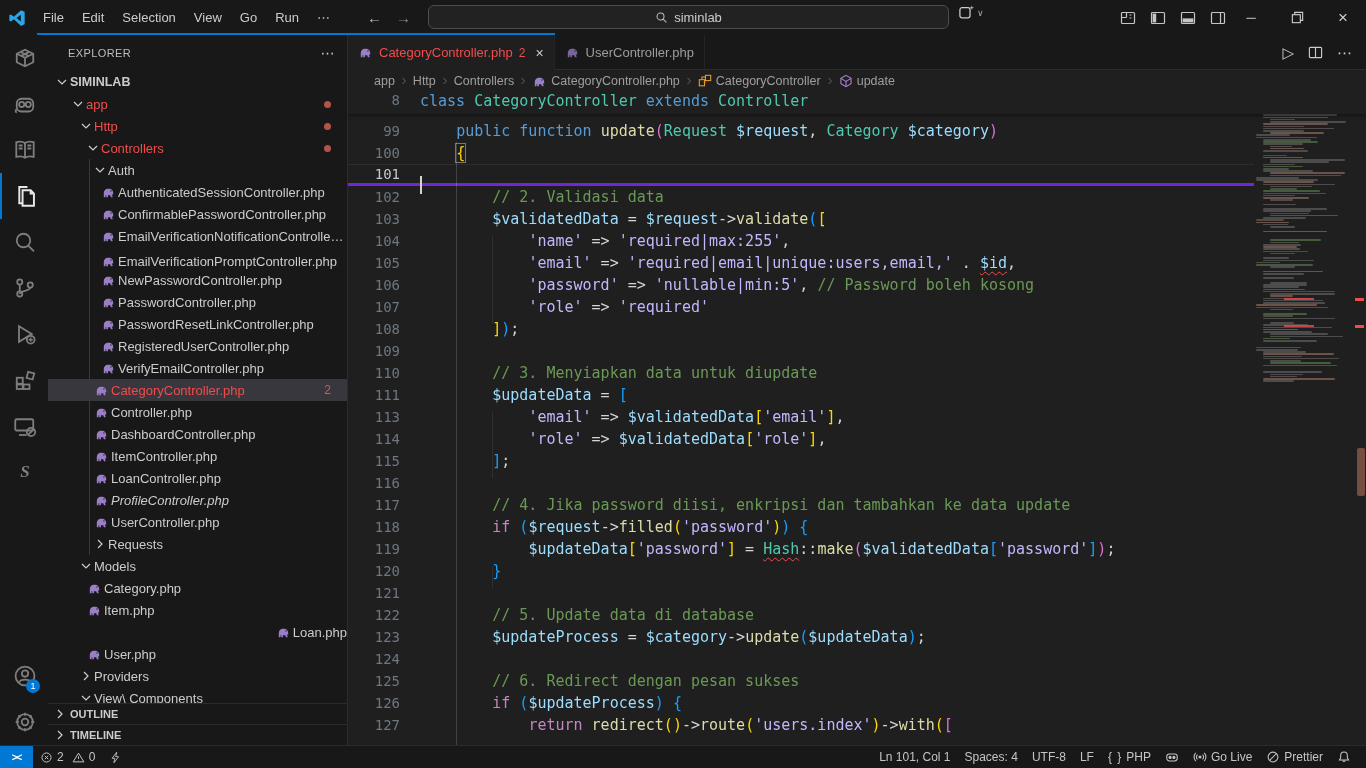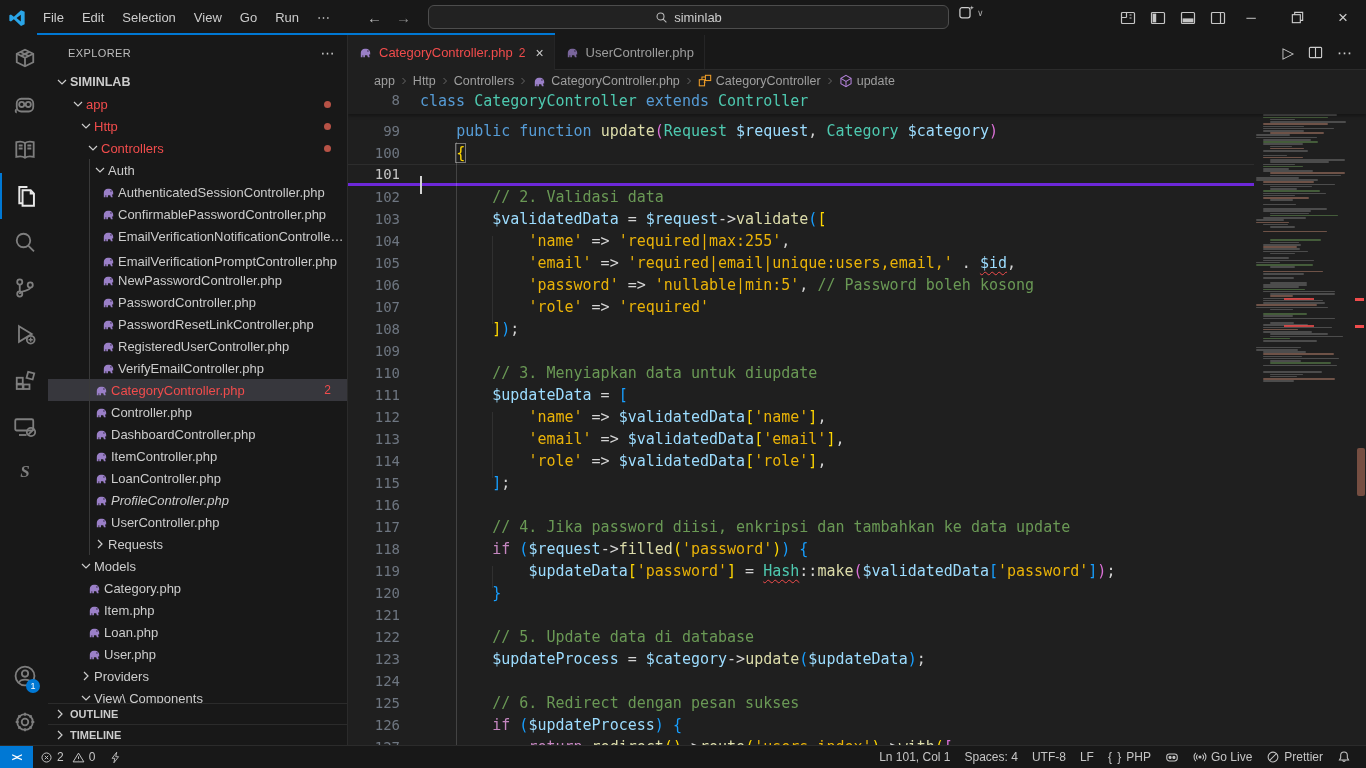--- a/index.html
+++ b/index.html
@@ -59,21 +59,21 @@
   .editor{position:relative;flex:1;background:#1f1f1f;overflow:hidden}
   .sticky{height:22px;display:flex;background:#1f1f1f;position:relative;z-index:3;box-shadow:0 2px 3px rgba(0,0,0,.35)}
   .lines{position:absolute;top:28px;left:0;right:112px;bottom:0;overflow:hidden}
   .cline{height:22px;display:flex;align-items:center;position:relative}
   .cline.cur{border-top:1px solid #2d2d2d;border-bottom:3px solid #6d28d9}
   .ln{flex:0 0 52px;text-align:right;font-family:"DejaVu Sans Mono",monospace;font-size:14px;color:#6e7681}
   .cur .ln{color:#c6c6c6}
   .ltext{margin-left:20px;font-family:"DejaVu Sans Mono",monospace;font-size:15px;white-space:pre;position:relative}
   .tk{white-space:pre}
   .p{color:#d4d4d4}.k{color:#569cd6}.c{color:#c586c0}.f{color:#dcdcaa}.t{color:#4ec9b0}
-  .v{color:#9cdcfe}.s{color:#eab308}.m{color:#6a9955}
+  .v{color:#9cdcfe}.s{color:#c4b5fd}.m{color:#6a9955}
   .g{color:#ffd700}.o{color:#da70d6}.b{color:#179fff}
   .e{color:#9cdcfe;text-decoration:underline wavy #f14c4c 1px;text-underline-offset:3px}
   .E{color:#4ec9b0;text-decoration:underline wavy #f14c4c 1px;text-underline-offset:3px}
   .x{color:#ffd700;outline:1px solid #777}
   .cursor{position:absolute;left:0;top:2px;width:1.5px;height:18px;background:#d4d4d4}
   .iguide{position:absolute;width:1px;background:rgba(255,255,255,.08)}
   .iguide.on{background:rgba(255,255,255,.16)}
   .minimap{position:absolute;top:0;right:14px;width:96px;bottom:0;overflow:hidden}
   .mrow{height:1.6px;margin-bottom:.65px;border-radius:1px}
   .rulermark{position:absolute;right:2px;width:9px;height:3px;background:#f14c4c}
@@ -488,21 +488,21 @@
           </div>
           <div class="trow" style="padding-left: 37px;">
             <span class="ficon icn">
               <svg width="15" height="15" viewBox="0 0 16 16">
                 <path fill="#9a7fc7" d="M3 13V8.2C3 5.9 4.9 4 7.2 4h1.6C11.1 4 13 5.9 13 8.2v1.9h-1.3l.8 2.9h-1.9l-.8-2.1H7.4V13H5.6v-2H4.8v2H3z"></path>
                 <circle cx="10.6" cy="6.4" r=".7" fill="#241a33"></circle>
               </svg>
             </span>
             <span class="lbl">Item.php</span>
           </div>
-          <div class="trow" style="padding-left: 37px;">
+          <div class="trow" style="padding-left: 37px; justify-content: flex-end;">
             <span class="ficon icn">
               <svg width="15" height="15" viewBox="0 0 16 16">
                 <path fill="#9a7fc7" d="M3 13V8.2C3 5.9 4.9 4 7.2 4h1.6C11.1 4 13 5.9 13 8.2v1.9h-1.3l.8 2.9h-1.9l-.8-2.1H7.4V13H5.6v-2H4.8v2H3z"></path>
                 <circle cx="10.6" cy="6.4" r=".7" fill="#241a33"></circle>
               </svg>
             </span>
             <span class="lbl">Loan.php</span>
           </div>
           <div class="trow" style="padding-left: 37px;">
             <span class="ficon icn">
@@ -704,24 +704,20 @@
               <span class="ln">109</span>
               <span class="ltext"></span>
             </div>
             <div class="cline">
               <span class="ln">110</span>
               <span class="ltext"><span class="tk p">        </span><span class="tk m">// 3. Menyiapkan data untuk diupdate</span></span>
             </div>
             <div class="cline">
               <span class="ln">111</span>
               <span class="ltext"><span class="tk p">        </span><span class="tk v">$updateData</span><span class="tk p"> = </span><span class="tk b">[</span></span>
-            </div>
-            <div class="cline">
-              <span class="ln">112</span>
-              <span class="ltext"><span class="tk p">            </span><span class="tk s">'name'</span><span class="tk p"> =&gt; </span><span class="tk v">$validatedData</span><span class="tk g">[</span><span class="tk s">'name'</span><span class="tk g">]</span><span class="tk p">,</span></span>
             </div>
             <div class="cline">
               <span class="ln">113</span>
               <span class="ltext"><span class="tk p">            </span><span class="tk s">'email'</span><span class="tk p"> =&gt; </span><span class="tk v">$validatedData</span><span class="tk g">[</span><span class="tk s">'email'</span><span class="tk g">]</span><span class="tk p">,</span></span>
             </div>
             <div class="cline">
               <span class="ln">114</span>
               <span class="ltext"><span class="tk p">            </span><span class="tk s">'role'</span><span class="tk p"> =&gt; </span><span class="tk v">$validatedData</span><span class="tk g">[</span><span class="tk s">'role'</span><span class="tk g">]</span><span class="tk p">,</span></span>
             </div>
             <div class="cline">

